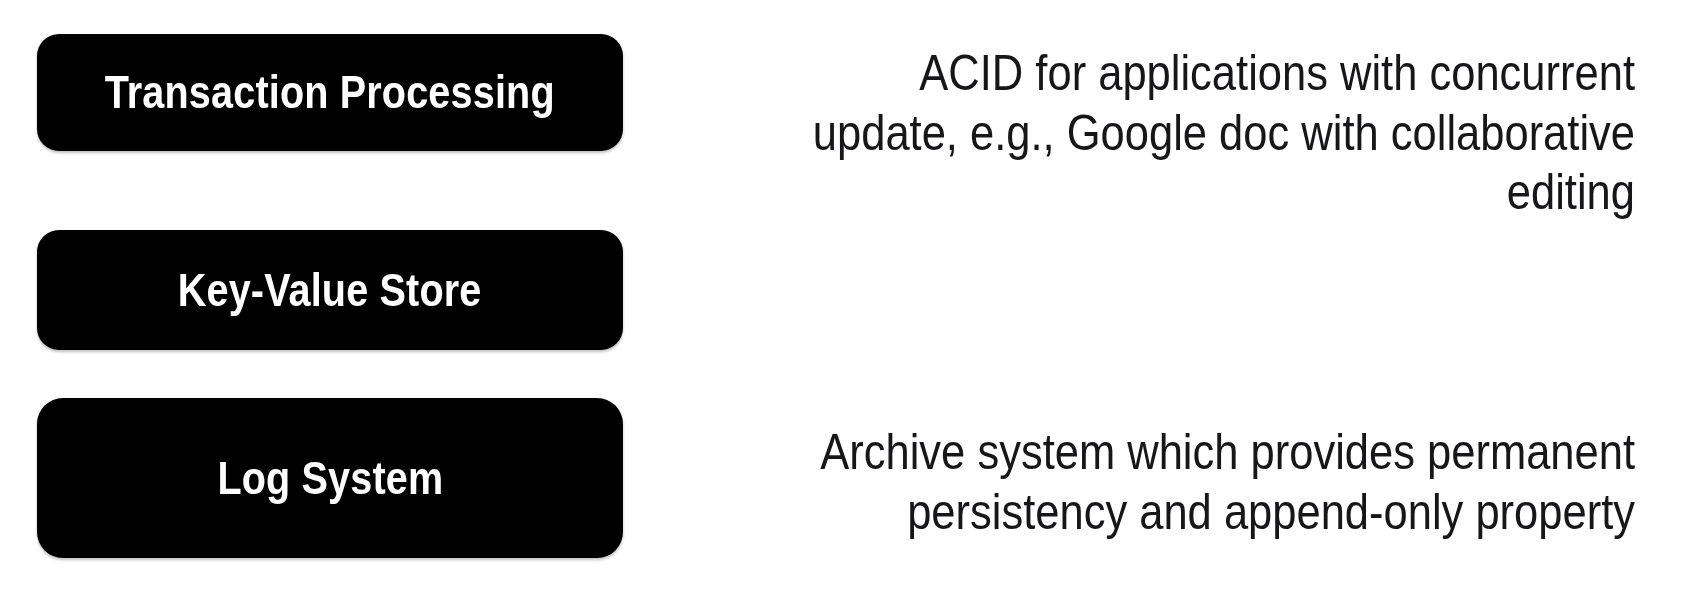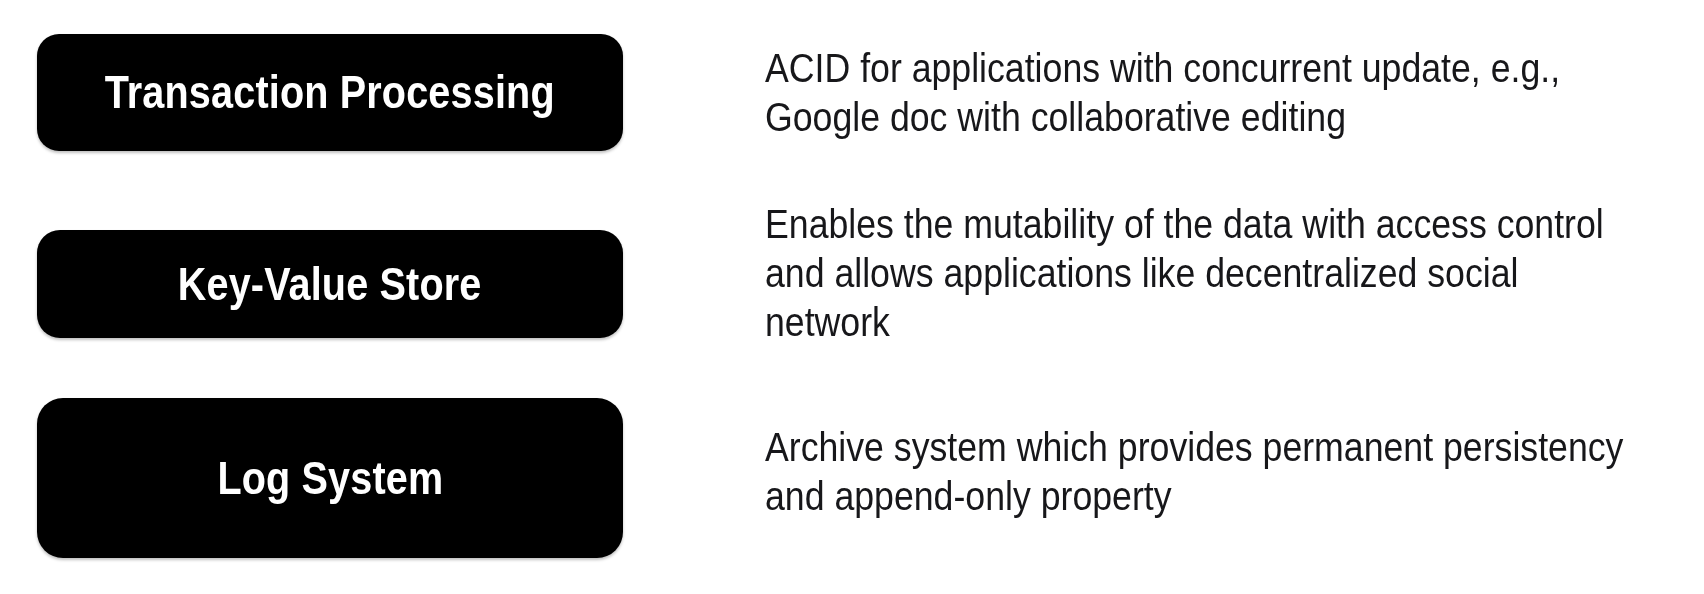--- a/index.html
+++ b/index.html
@@ -36,32 +36,32 @@
     line-height: 1.05;
     letter-spacing: 0.2px;
     text-align: center;
     white-space: nowrap;
     display: inline-block;
     transform: scaleX(0.86);
     transform-origin: center center;
   }
 
   #box-1 { top: 34px;  height: 117px; }
-  #box-2 { top: 230px; height: 108px; border-radius: 23px; }
+  #box-2 { top: 230px; height: 120px; }
   #box-3 { top: 398px; height: 160px; border-radius: 26px; }
 
   
   .desc {
     position: absolute;
     left: 700px;
     width: 1004px;
     color: #17171a;
-    font-size: 41px;
+    font-size: 50px;
     line-height: 1.19;
-    text-align: left;
+    text-align: right;
     box-sizing: border-box;
     padding-right: 4px;
   }
   .desc-inner {
     display: inline-block;
     transform: scaleX(0.87);
     transform-origin: center center;
   }
 
   #desc-1 { top: 44px; }
@@ -76,23 +76,20 @@
   <div class="box" id="box-1">
     <span class="box-label">Transaction Processing</span>
   </div>
   <div class="desc" id="desc-1">
     <span class="desc-inner">ACID for applications with concurrent update, e.g., Google doc with collaborative editing</span>
   </div>
 
   <div class="box" id="box-2">
     <span class="box-label">Key-Value Store</span>
   </div>
-  <div class="desc" id="desc-2">
-    <span class="desc-inner">Enables the mutability of the data with access control and allows applications like decentralized social network</span>
-  </div>
 
   <div class="box" id="box-3">
     <span class="box-label">Log System</span>
   </div>
   <div class="desc" id="desc-3">
     <span class="desc-inner">Archive system which provides permanent persistency and append-only property</span>
   </div>
 
 </div>
 

